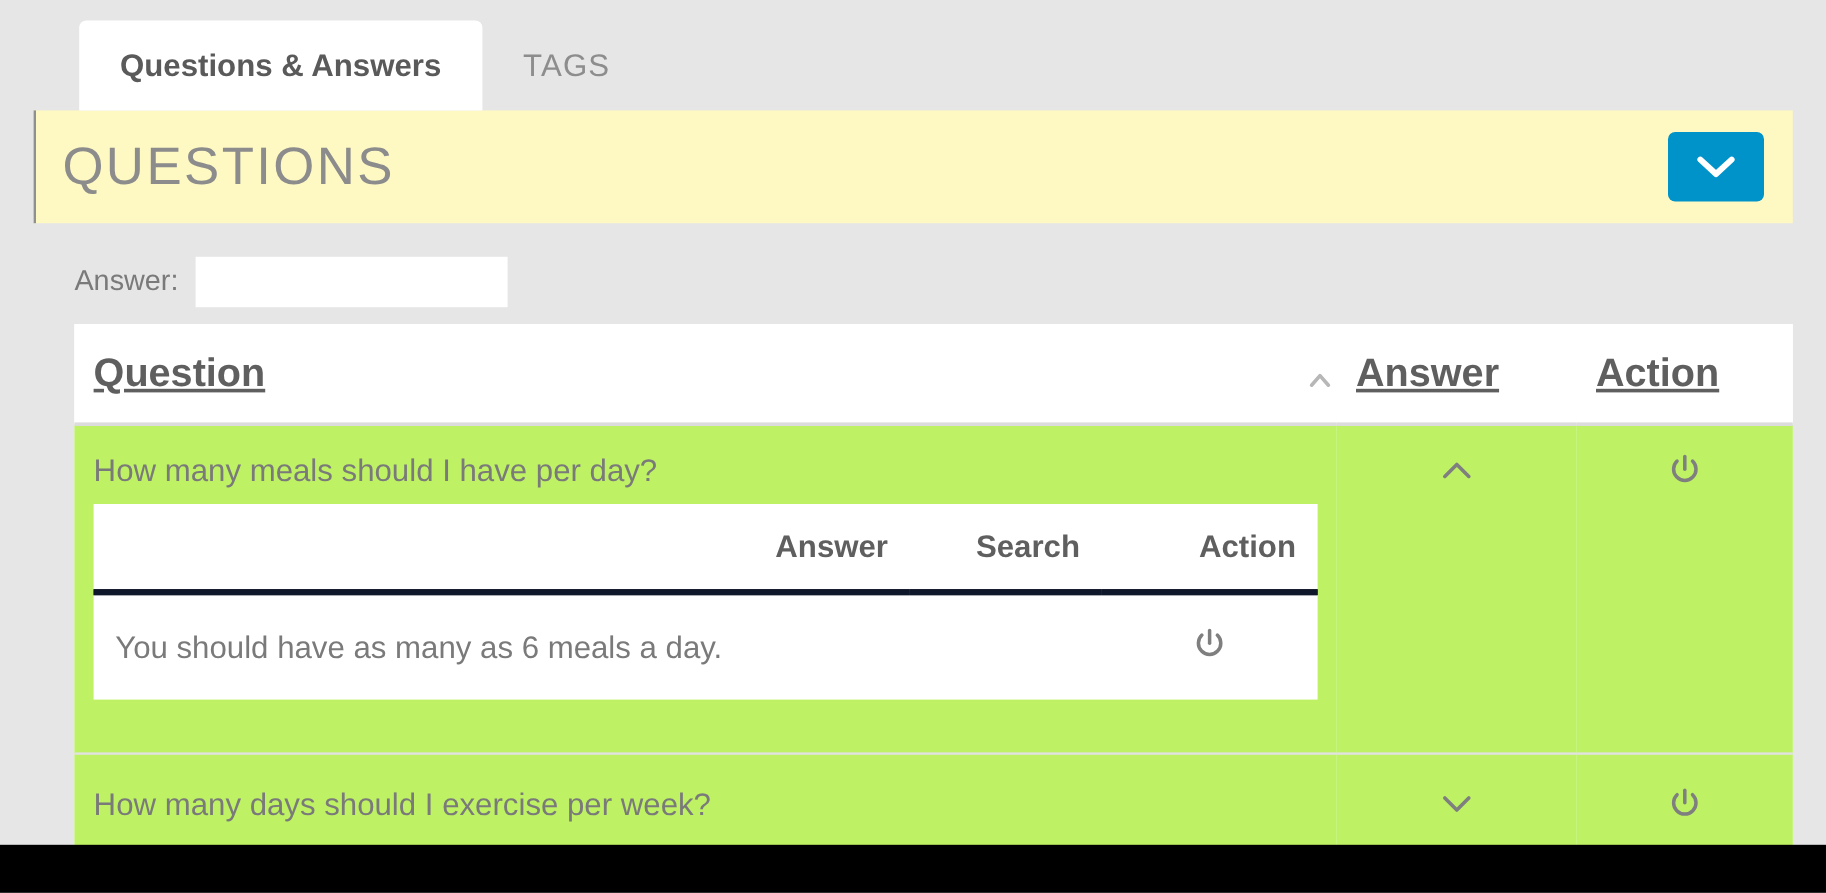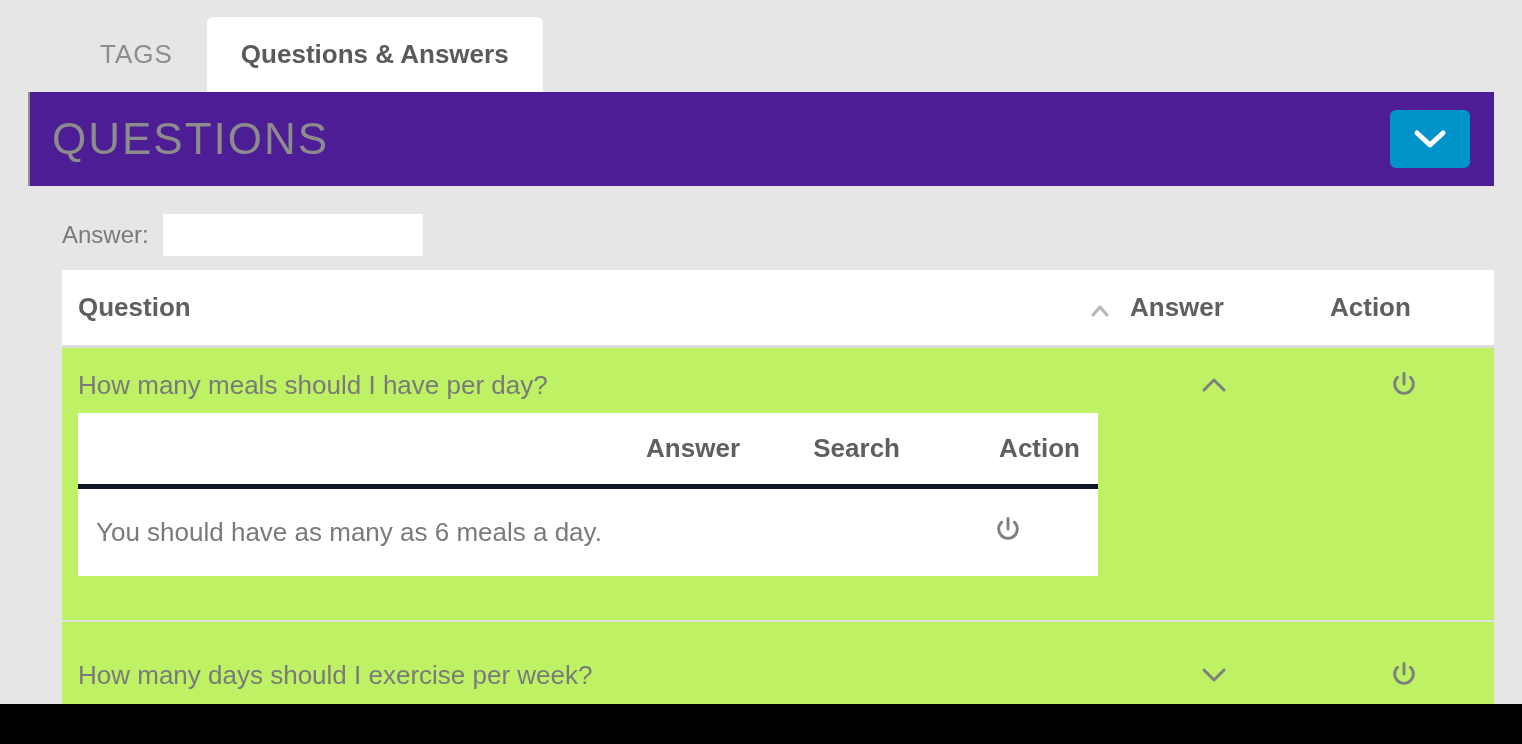--- a/index.html
+++ b/index.html
@@ -33,21 +33,21 @@
   .tab.active {
     background: #ffffff;
     color: #5a5a5a;
     font-weight: 700;
     letter-spacing: 0;
     border-radius: 6px 6px 0 0;
   }
 
   
   .section-bar {
-    background: #4c1d95;
+    background: #fef9c3;
     border-left: 2px solid #909090;
     padding: 18px 24px 18px 22px;
     display: flex;
     align-items: center;
     justify-content: space-between;
   }
   .section-title {
     font-size: 44px;
     font-weight: 200;
     letter-spacing: 2px;
@@ -88,47 +88,48 @@
   .table-wrap {
     margin: 0 0 0 34px;
   }
   table.outer {
     width: 100%;
     border-collapse: collapse;
     background: #ffffff;
   }
   table.outer > thead > tr > th {
     text-align: left;
-    font-size: 26px;
+    font-size: 33px;
     font-weight: 700;
     color: #5f5f5f;
     padding: 22px 16px;
     border-bottom: 3px solid #dcdcdc;
     background: #ffffff;
+    text-decoration: underline;
   }
   .col-q { width: auto; }
   .col-ans { width: 200px; text-align: left; }
   .col-act { width: 180px; text-align: left; }
 
   .sort-ind {
     display: inline-block;
     vertical-align: middle;
     margin-left: 6px;
     color: #b7b7b7;
   }
 
   table.outer > tbody > tr.qrow > td {
     font-size: 26px;
     color: #7a7a7a;
     padding: 22px 16px 10px 16px;
     background: #bef264;
     vertical-align: top;
   }
   table.outer > tbody > tr.qrow.collapsed > td {
-    padding: 38px 16px;
+    padding: 26px 16px;
     border-top: 2px solid #e2e2e2;
   }
 
   .icon-cell { text-align: center; }
   .chevron svg, .power svg { stroke: #7f7f7f; }
   .chevron, .power { cursor: pointer; display: inline-flex; }
 
   
   table.inner {
     width: 1020px;
@@ -160,22 +161,22 @@
     height: 40px;
     background: #000000;
   }
 </style>
 </head>
 <body>
 
 <div class="page">
 
   <div class="tab-strip">
+    <div class="tab active">Questions &amp; Answers</div>
     <div class="tab">TAGS</div>
-    <div class="tab active">Questions &amp; Answers</div>
   </div>
 
   <div class="section-bar">
     <div class="section-title">QUESTIONS</div>
     <div class="expand-btn">
       <svg width="34" height="20" viewBox="0 0 34 20" fill="none" stroke-width="5" stroke-linecap="round" stroke-linejoin="round">
           <polyline points="4,4 17,16 30,4"></polyline>
         </svg>
     </div>
   </div>

